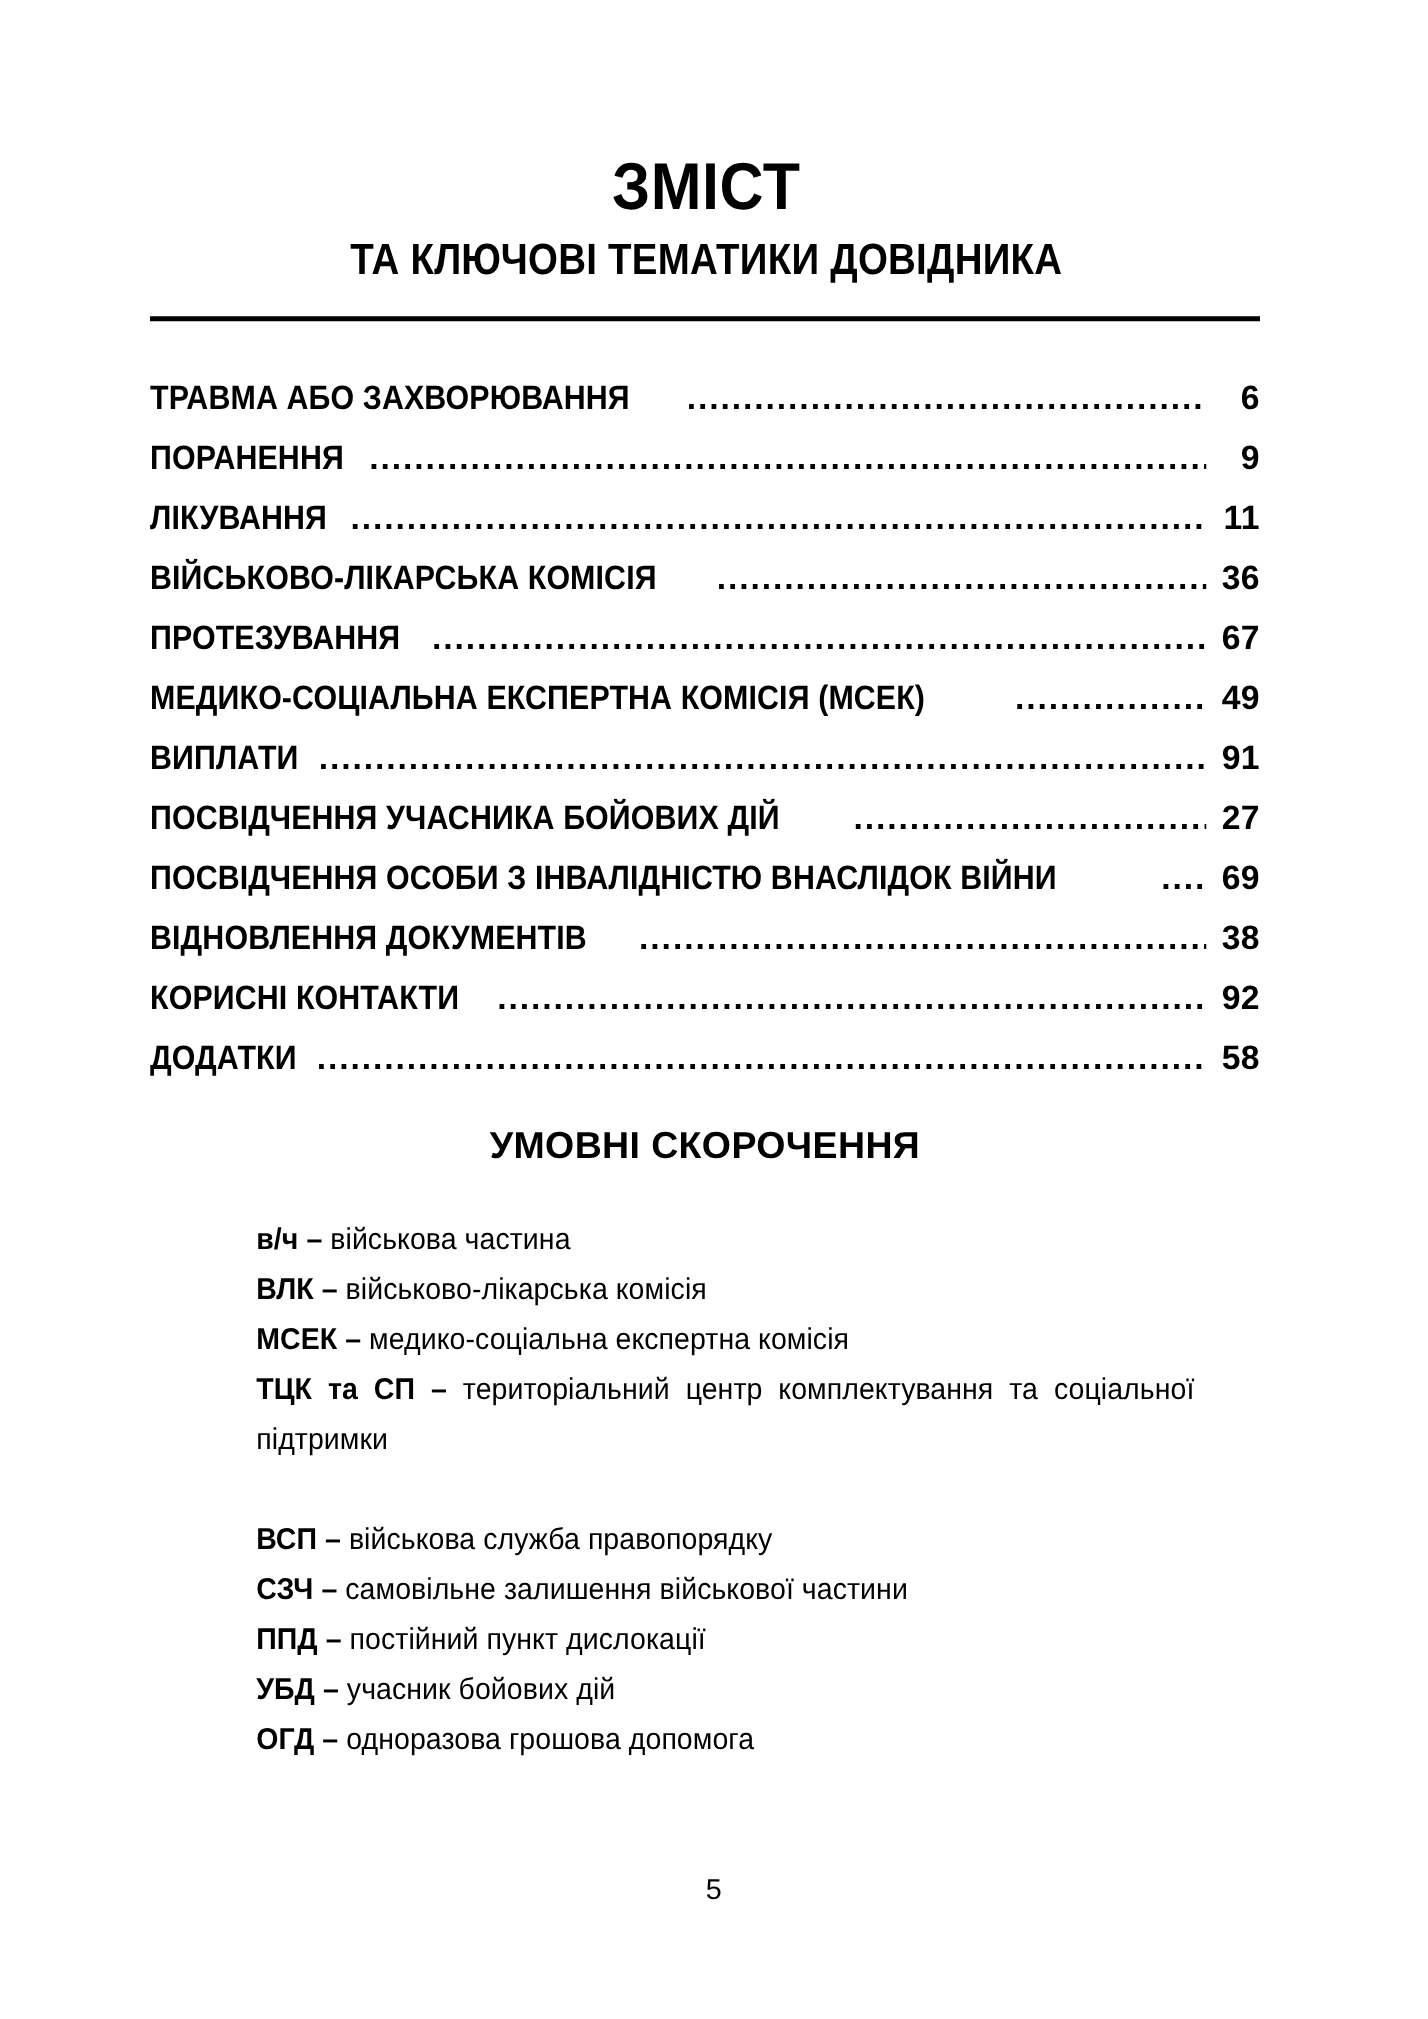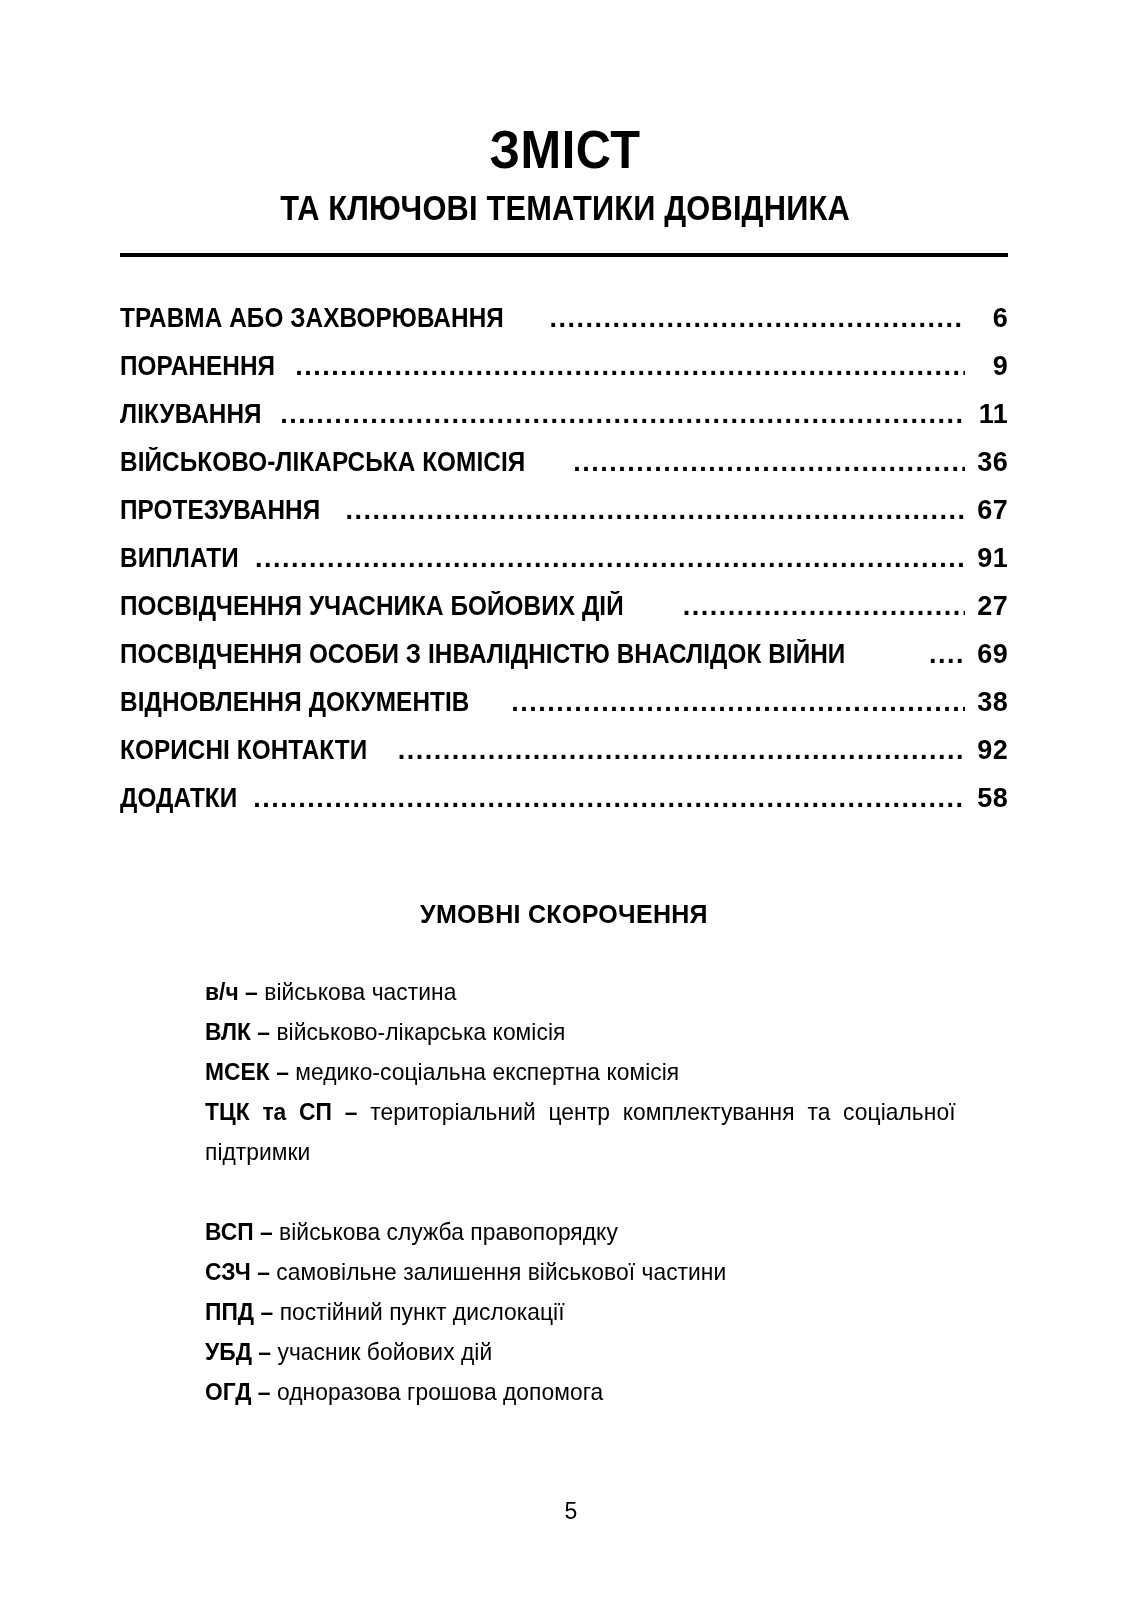--- a/index.html
+++ b/index.html
@@ -102,21 +102,21 @@
     letter-spacing: 0.3px;
   }
 
   
   .abbr-heading {
     position: absolute;
     left: 120px;
     top: 900px;
     width: 888px;
     text-align: center;
-    font-size: 25px;
+    font-size: 30px;
     font-weight: 700;
     letter-spacing: 0.3px;
   }
   .abbr-list {
     position: absolute;
     left: 205px;
     top: 972px;
     width: 790px;
   }
   .abbr-item {
@@ -185,20 +185,25 @@
       </div>
       <div class="toc-row">
         <span class="toc-label">ВІЙСЬКОВО-ЛІКАРСЬКА КОМІСІЯ</span>
         <span class="toc-leader"></span>
         <span class="toc-page">36</span>
       </div>
       <div class="toc-row">
         <span class="toc-label">ПРОТЕЗУВАННЯ</span>
         <span class="toc-leader"></span>
         <span class="toc-page">67</span>
+      </div>
+      <div class="toc-row">
+        <span class="toc-label">МЕДИКО-СОЦІАЛЬНА ЕКСПЕРТНА КОМІСІЯ (МСЕК)</span>
+        <span class="toc-leader"></span>
+        <span class="toc-page">49</span>
       </div>
       <div class="toc-row">
         <span class="toc-label">ВИПЛАТИ</span>
         <span class="toc-leader"></span>
         <span class="toc-page">91</span>
       </div>
       <div class="toc-row">
         <span class="toc-label">ПОСВІДЧЕННЯ УЧАСНИКА БОЙОВИХ ДІЙ</span>
         <span class="toc-leader"></span>
         <span class="toc-page">27</span>

